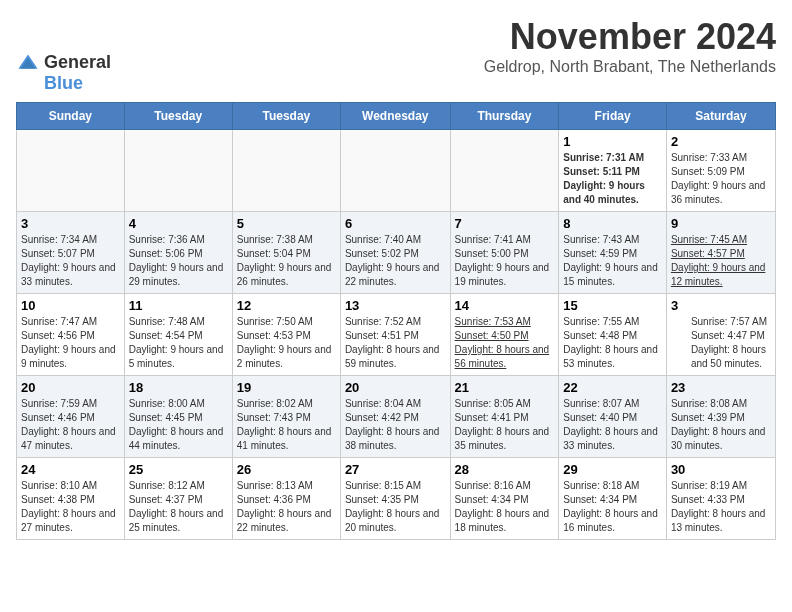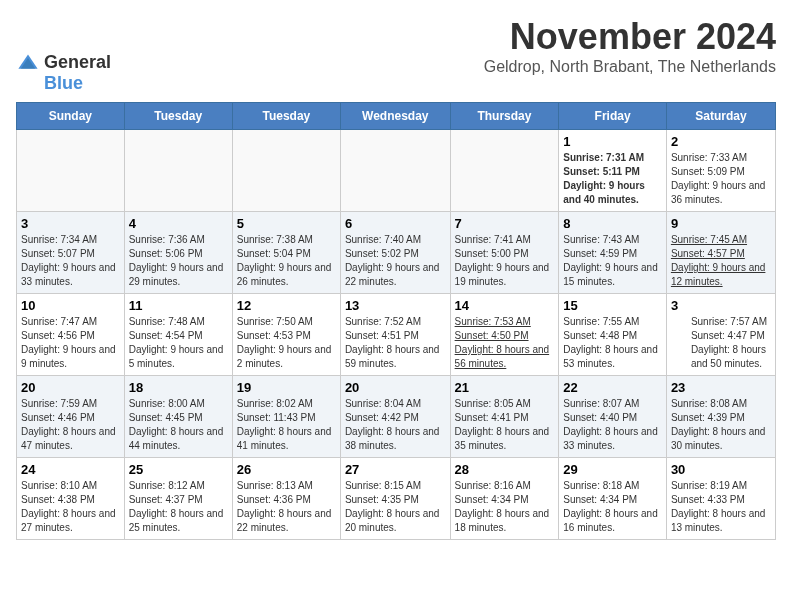--- a/index.html
+++ b/index.html
@@ -237,21 +237,21 @@
         </td>
         <td class="shaded">
           <span class="day-num">18</span>
           <div class="day-info" style="white-space: pre-line;">Sunrise: 8:00 AM
 Sunset: 4:45 PM
 Daylight: 8 hours and 44 minutes.</div>
         </td>
         <td class="shaded">
           <span class="day-num">19</span>
           <div class="day-info" style="white-space: pre-line;">Sunrise: 8:02 AM
-Sunset: 11:43 PM
+Sunset: 7:43 PM
 Daylight: 8 hours and 41 minutes.</div>
         </td>
         <td class="shaded">
           <span class="day-num">20</span>
           <div class="day-info" style="white-space: pre-line;">Sunrise: 8:04 AM
 Sunset: 4:42 PM
 Daylight: 8 hours and 38 minutes.</div>
         </td>
         <td class="shaded">
           <span class="day-num">21</span>

